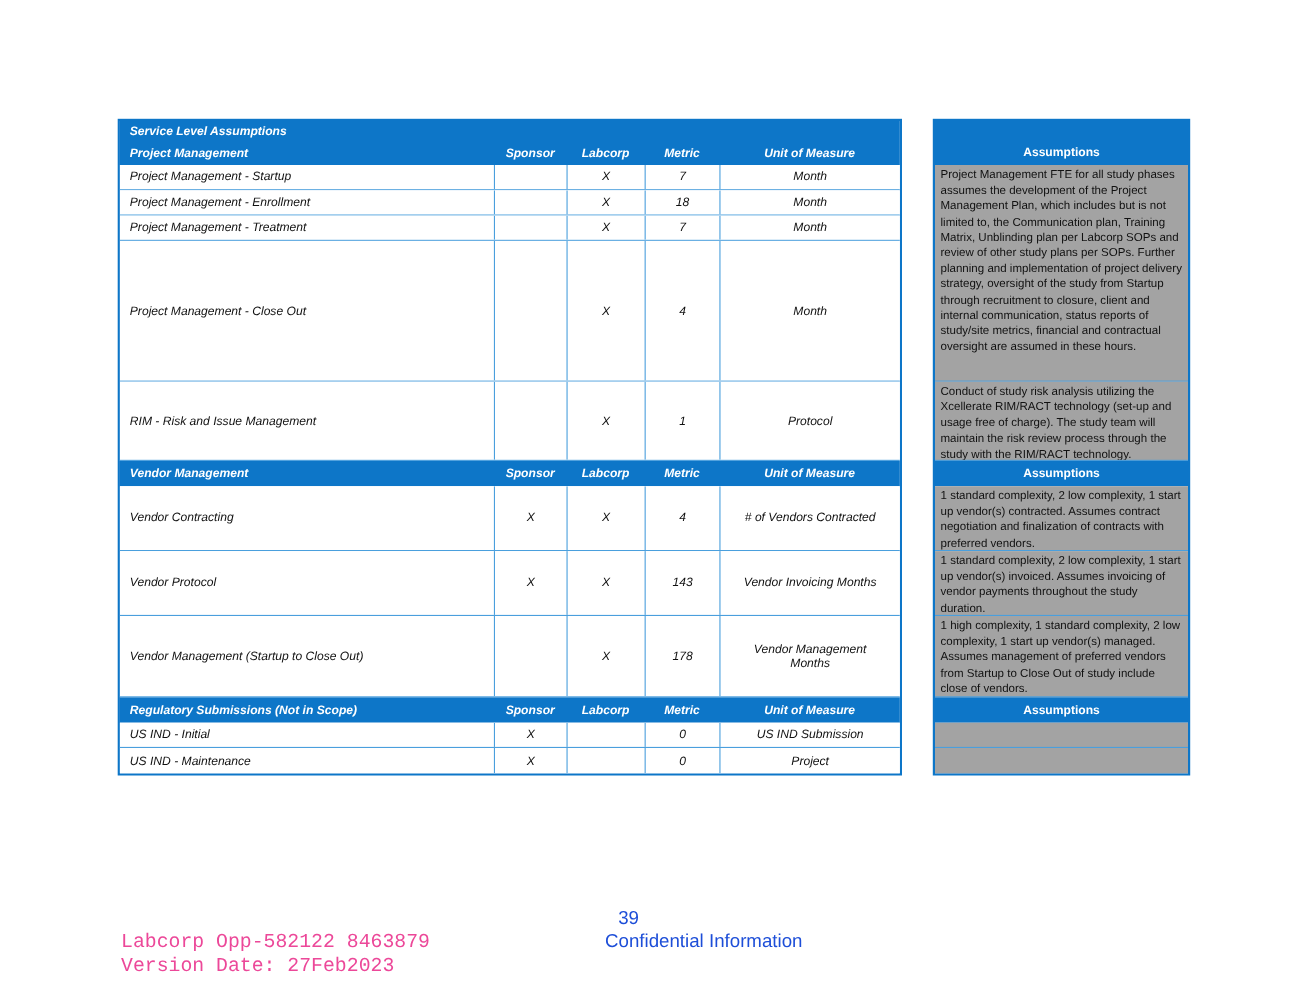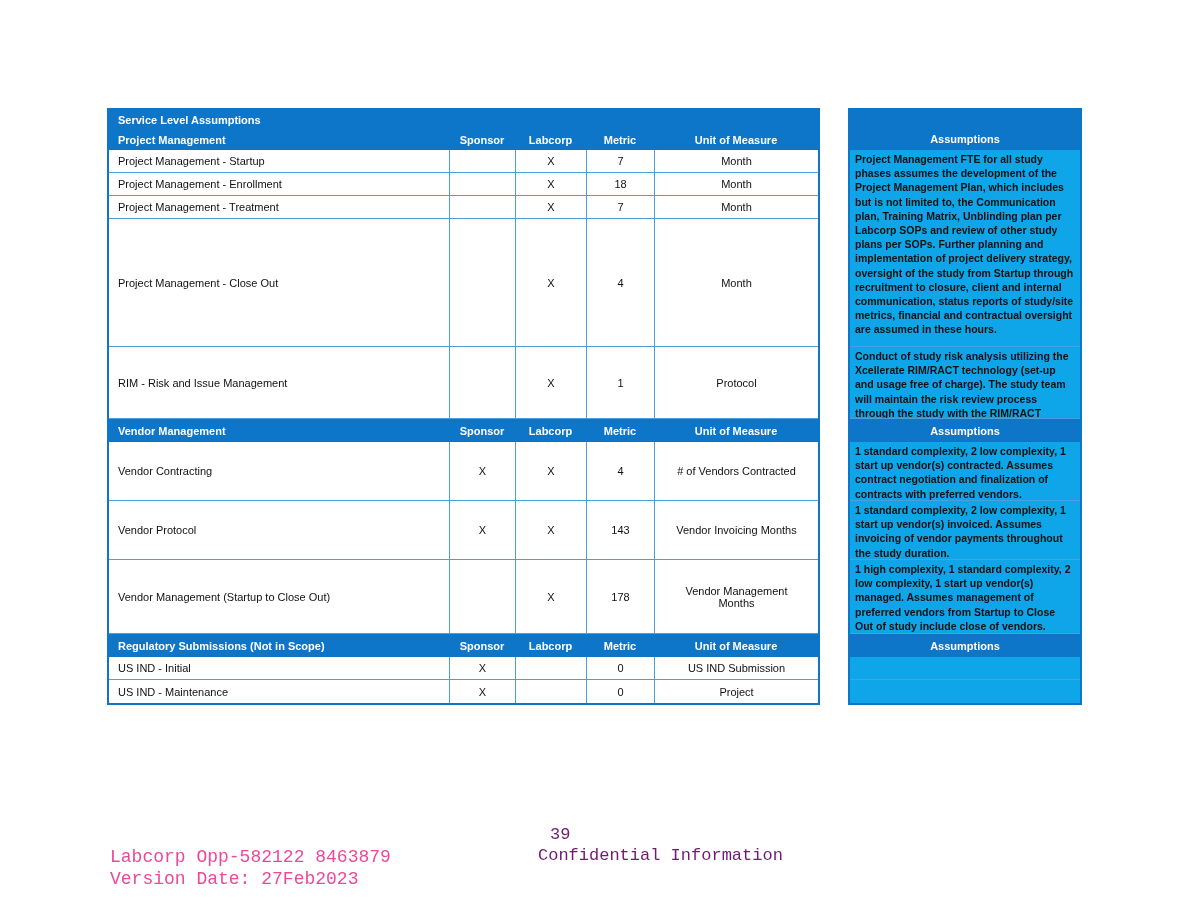--- a/index.html
+++ b/index.html
@@ -15,21 +15,21 @@
     background:#ffffff;
     font-family:"Liberation Sans",sans-serif;
     color:var(--ink);
     overflow:hidden;
   }
   .doc-table{
     position:absolute;
     border:2px solid var(--blue);
     background:#ffffff;
   }
-  .main-table{left:107px;top:108px;width:713px;}
+  .main-table{left:107px;top:108px;width:713px;font-style:italic;}
   .asm-panel{left:848px;top:108px;width:234px;}
 
   .band{
     background:var(--blue);
     color:#ffffff;
     font-weight:bold;
     font-size:11px;
     display:flex;
     overflow:hidden;
   }
@@ -69,34 +69,33 @@
     justify-content:center;
     align-items:flex-end;
     padding-bottom:5px;
   }
   .acell{
     border-bottom:1px solid var(--lite);
     font-size:10.5px;
     line-height:14.2px;
     padding:2px 4px 4px 5px;
     overflow:hidden;
-    background:#0ea5e9;
-    font-weight:bold;
+    background:#a3a3a3;
   }
   .acell:last-child{border-bottom:none;}
 
   .footer-left{
     position:absolute;left:110px;top:846px;
     font-family:Liberation Mono, monospace;
     font-size:18px;line-height:22px;color:#ec4899;
   }
   .footer-center{
-    position:absolute;left:538px;top:824px;
-    font-family:Liberation Mono, monospace;
-    font-size:17px;line-height:21px;color:#701a75;
+    position:absolute;left:550px;top:824px;
+    font-family:Liberation Sans, sans-serif;
+    font-size:17px;line-height:21px;color:#1d4ed8;
   }
   .page-num{margin-left:12px;}
 </style>
 </head>
 <body>
 
 <div class="page">
 
   <div class="doc-table main-table">
 

